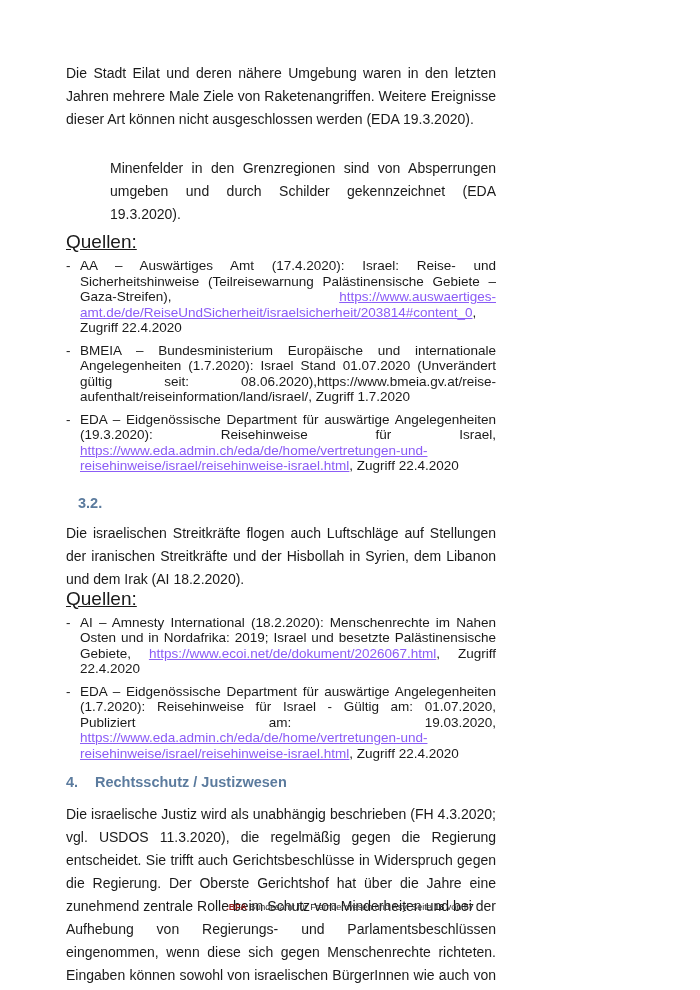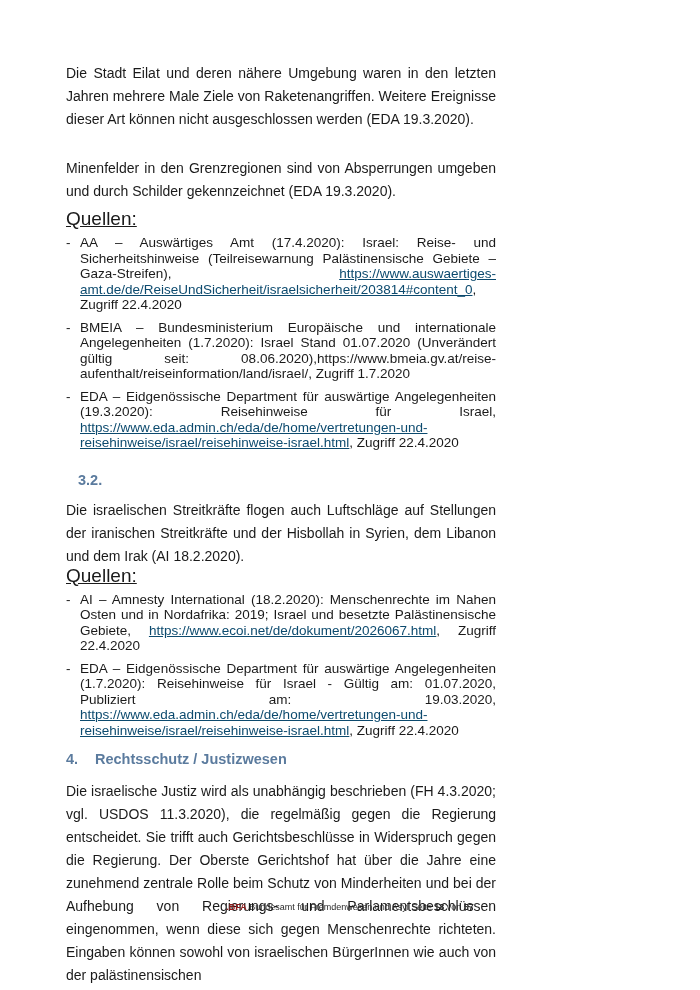--- a/index.html
+++ b/index.html
@@ -22,21 +22,21 @@
     width: 556px;
   }
   
   .para {
     font-size: 14px;
     line-height: 23px;
     text-align: justify;
     margin: 0;
   }
   .para.gap-after-large { margin-bottom: 26px; }
-  .para.gap-after-small { margin-bottom: 8px; }
+  .para.gap-after-small { margin-bottom: 8px; margin-left: 44px; }
   .para.gap-after-tiny  { margin-bottom: 6px; }
 
   
   .sources-label {
     font-size: 19px;
     line-height: 16px;
     text-decoration: underline;
     margin: 0 0 8px 0;
   }
 
@@ -54,21 +54,21 @@
     text-align: justify;
     margin: 0 0 7px 0;
   }
   .source-item:last-child { margin-bottom: 0; }
   .source-item .dash {
     position: absolute;
     left: 0;
     top: 0;
   }
   a.source-link {
-    color: #0c4a6e;
+    color: #8b5cf6;
     text-decoration: underline;
     overflow-wrap: anywhere;
     cursor: pointer;
   }
 
   
   .heading {
     font-weight: bold;
     font-size: 14.5px;
     line-height: 18px;

